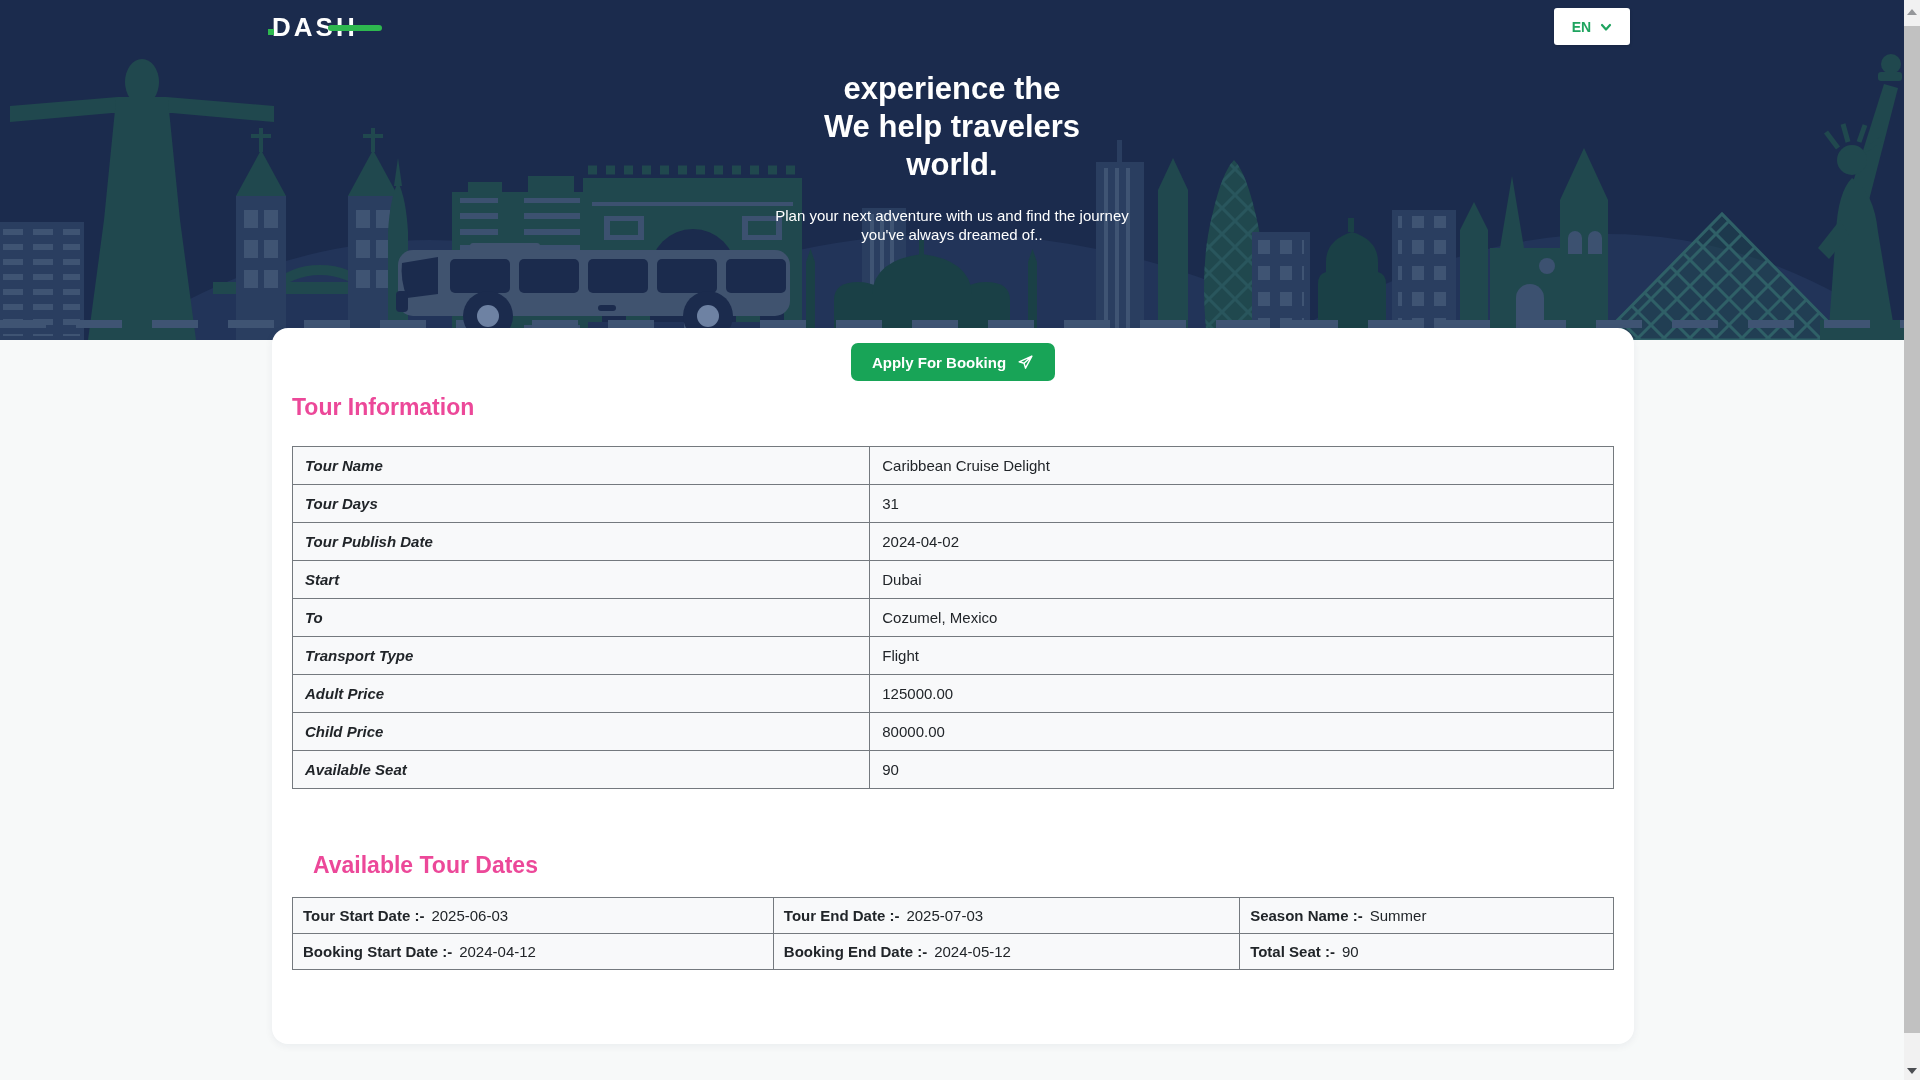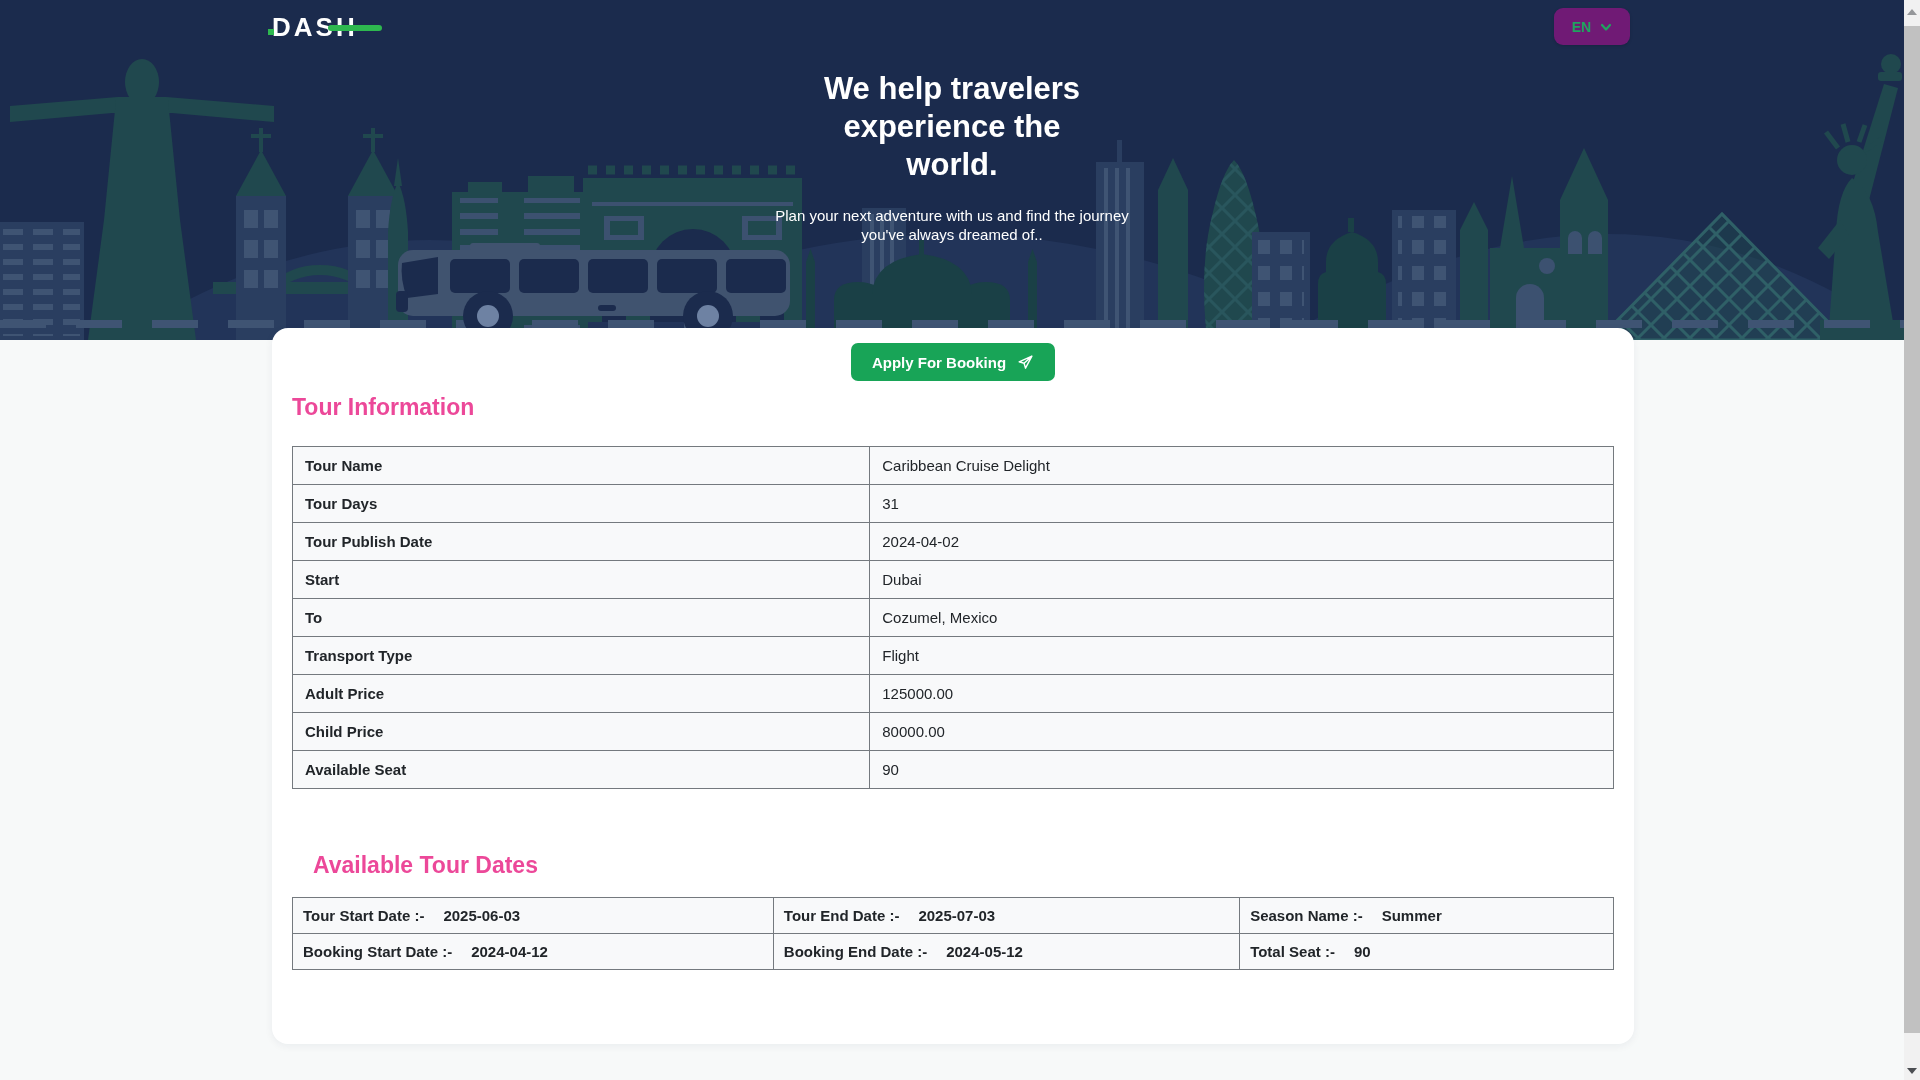--- a/index.html
+++ b/index.html
@@ -9,21 +9,21 @@
   #screen { position:relative; width:1920px; height:1080px; overflow:hidden; }
 
   
   .hero { position:absolute; left:0; top:0; width:1904px; height:340px; background:#1b2b4d; overflow:hidden; }
   .skyline { position:absolute; left:0; bottom:0; width:1904px; height:340px; display:block; }
 
   .logo { position:absolute; left:272px; top:12px; font-size:26px; font-weight:800; letter-spacing:3px; color:#ffffff; line-height:30px; cursor:pointer; }
   .logo .dot { position:absolute; left:-4px; bottom:7px; width:6px; height:6px; background:#2eb84f; }
   .logo .dash-bar { position:absolute; right:-24px; top:13px; width:54px; height:6px; background:#2eb84f; border-radius:3px; }
 
-  .lang-button { position:absolute; right:274px; top:8px; width:76px; height:37px; background:#701a75; border:none; border-radius:9px;
+  .lang-button { position:absolute; right:274px; top:8px; width:76px; height:37px; background:#ffffff; border:none; border-radius:3px;
     display:flex; align-items:center; justify-content:center; gap:9px; cursor:pointer; box-shadow:0 1px 3px rgba(0,0,0,.15); }
   .lang-button .lang-label { color:#1fa45f; font-size:14px; font-weight:700; }
   .chev { width:12px; height:12px; }
 
   .hero-text { position:absolute; left:50%; top:70px; transform:translateX(-50%); width:640px; text-align:center; z-index:3; }
   .hero-title { color:#ffffff; font-size:31px; font-weight:700; line-height:38px; }
   .hero-title span { display:block; }
   .hero-sub { margin-top:22px; color:#ffffff; font-size:15px; line-height:19px; font-weight:400; }
   .hero-sub span { display:block; }
 
@@ -33,26 +33,26 @@
   .apply-wrap { padding-top:15px; display:flex; justify-content:center; }
   .apply-btn { height:38px; padding:0 21px; background:#18a457; color:#ffffff; border:none; border-radius:7px;
     display:inline-flex; align-items:center; gap:11px; font-family:"Liberation Sans",sans-serif; font-size:15px; font-weight:700; cursor:pointer; }
   .send-ic { width:17px; height:17px; }
 
   h2.section { margin:13px 0 0 20px; font-size:23px; font-weight:700; color:#ec4899; line-height:27px; }
   h2.section.dates { margin-top:63px;margin-left:41px; }
 
   table.grid { border-collapse:collapse; margin:25px 20px 0 20px; width:calc(100% - 40px); table-layout:fixed; }
   table.grid td { border:1px solid #74797e; background:#f8f9fa; height:38px; padding:0 12px; font-size:15px; color:#212529; vertical-align:middle; }
-  table.grid td.lbl { width:43.7%; font-weight:700; }
+  table.grid td.lbl { width:43.7%; font-weight:700;font-style:italic; }
 
   table.grid2 { border-collapse:collapse; margin:18px 20px 0 20px; width:calc(100% - 40px); table-layout:fixed; }
   table.grid2 td { border:1px solid #74797e; background:#f8f9fa; height:36px; padding:0 10px; font-size:15px; color:#212529; vertical-align:middle; }
   table.grid2 td b { font-weight:700;margin-top:24px; }
-  table.grid2 td span { margin-left:19px; font-weight:700; }
+  table.grid2 td span { margin-left:7px; font-weight:400; }
   table.grid2 col.c1 { width:36.4%; } table.grid2 col.c2 { width:35.3%; } table.grid2 col.c3 { width:28.3%; }
 
   
   .scrollbar { position:absolute; right:0; top:0; width:16px; height:1080px; background:#f1f1f1; z-index:9; }
   .sb-thumb { position:absolute; left:0; top:26px; width:16px; height:1007px; background:#c1c1c1; }
   .tri-up { position:absolute; left:3px; top:9px; width:0; height:0; border-left:5px solid transparent; border-right:5px solid transparent; border-bottom:6px solid #95979a; }
   .tri-down { position:absolute; left:3px; bottom:6px; width:0; height:0; border-left:5px solid transparent; border-right:5px solid transparent; border-top:6px solid #4b4e52; }
 </style>
 </head>
 <body>
@@ -219,22 +219,22 @@
 
     <button class="lang-button">
       <span class="lang-label">EN</span>
       <svg class="chev" viewBox="0 0 12 12">
         <path d="M2 4 L6 8.5 L10 4" fill="none" stroke="#1fa45f" stroke-width="2.2" stroke-linecap="round" stroke-linejoin="round"></path>
       </svg>
     </button>
 
     <div class="hero-text">
       <h1 class="hero-title">
+        <span>experience the</span>
         <span>We help travelers</span>
-        <span>experience the</span>
         <span>world.</span>
       </h1>
       <p class="hero-sub">
         <span>Plan your next adventure with us and find the journey</span>
         <span>you've always dreamed of..</span>
       </p>
     </div>
   </div>
 
   <div class="card">

